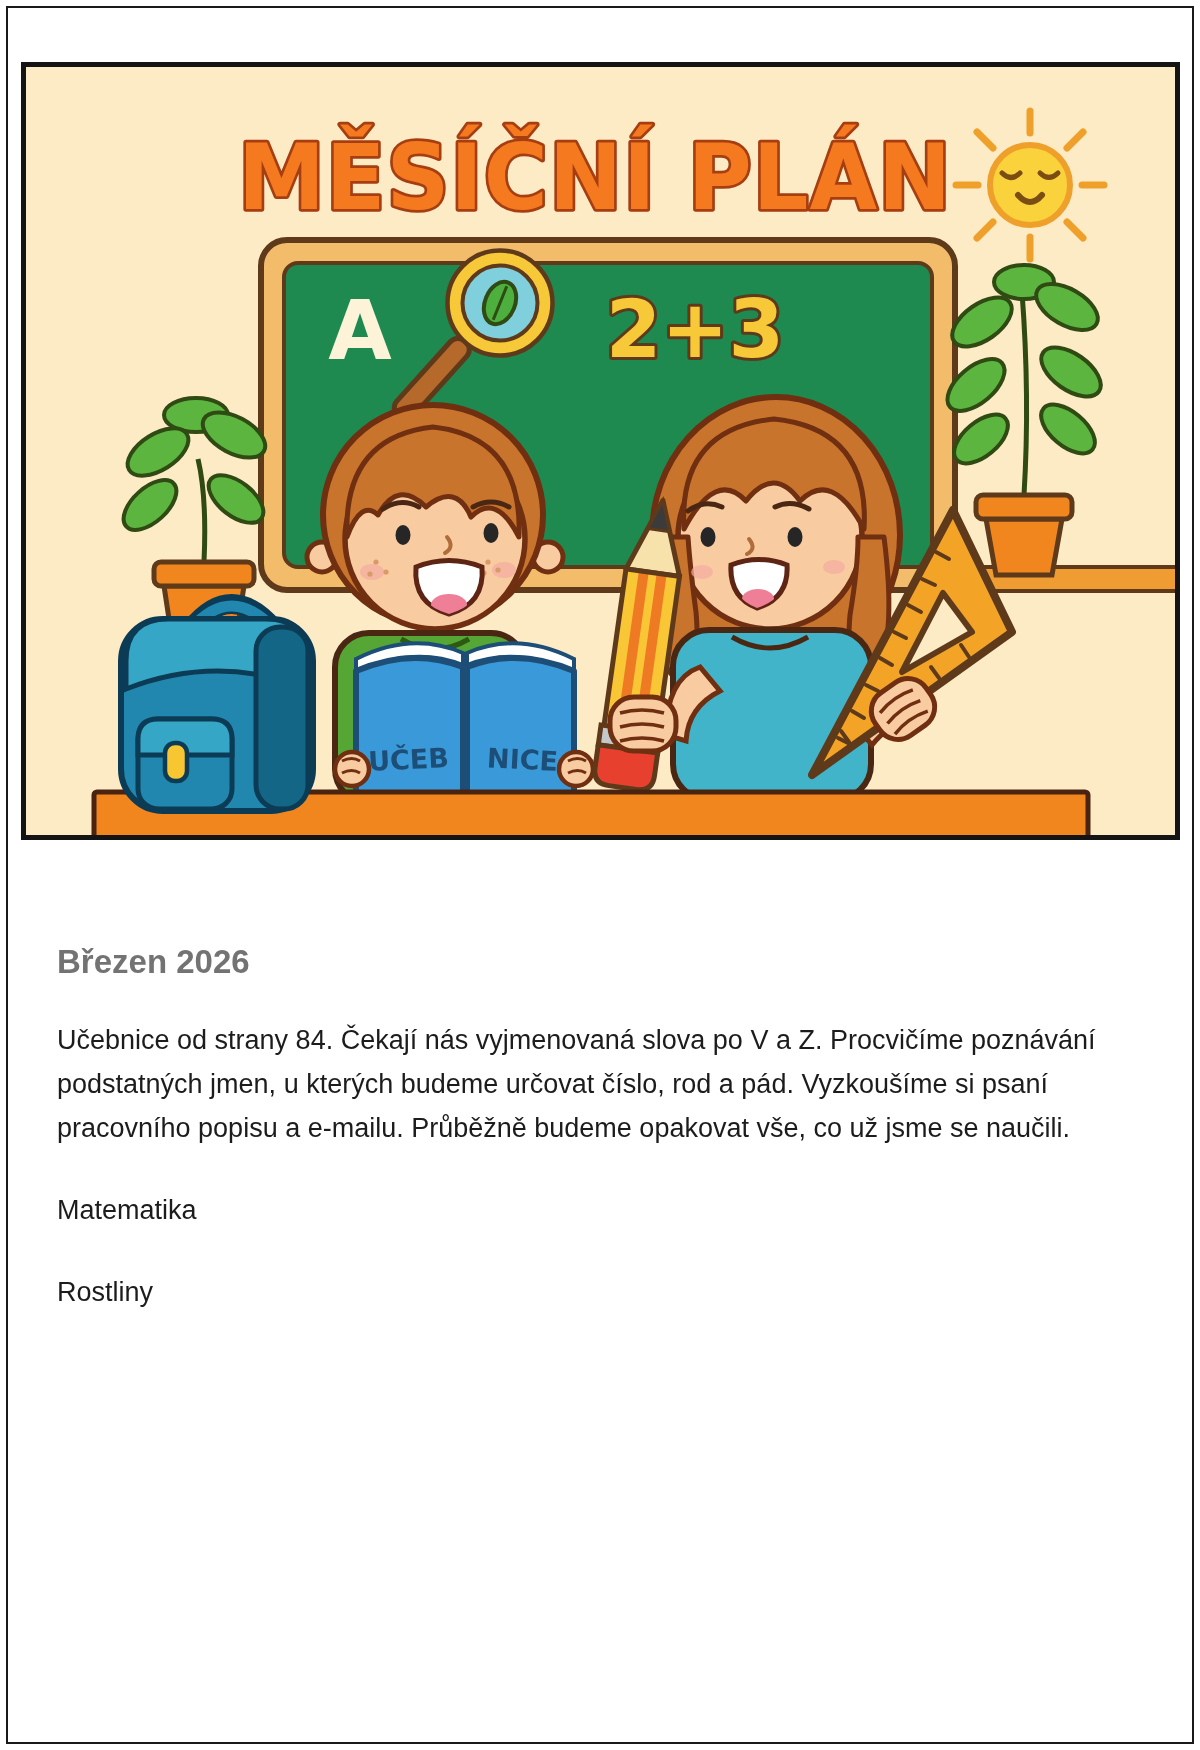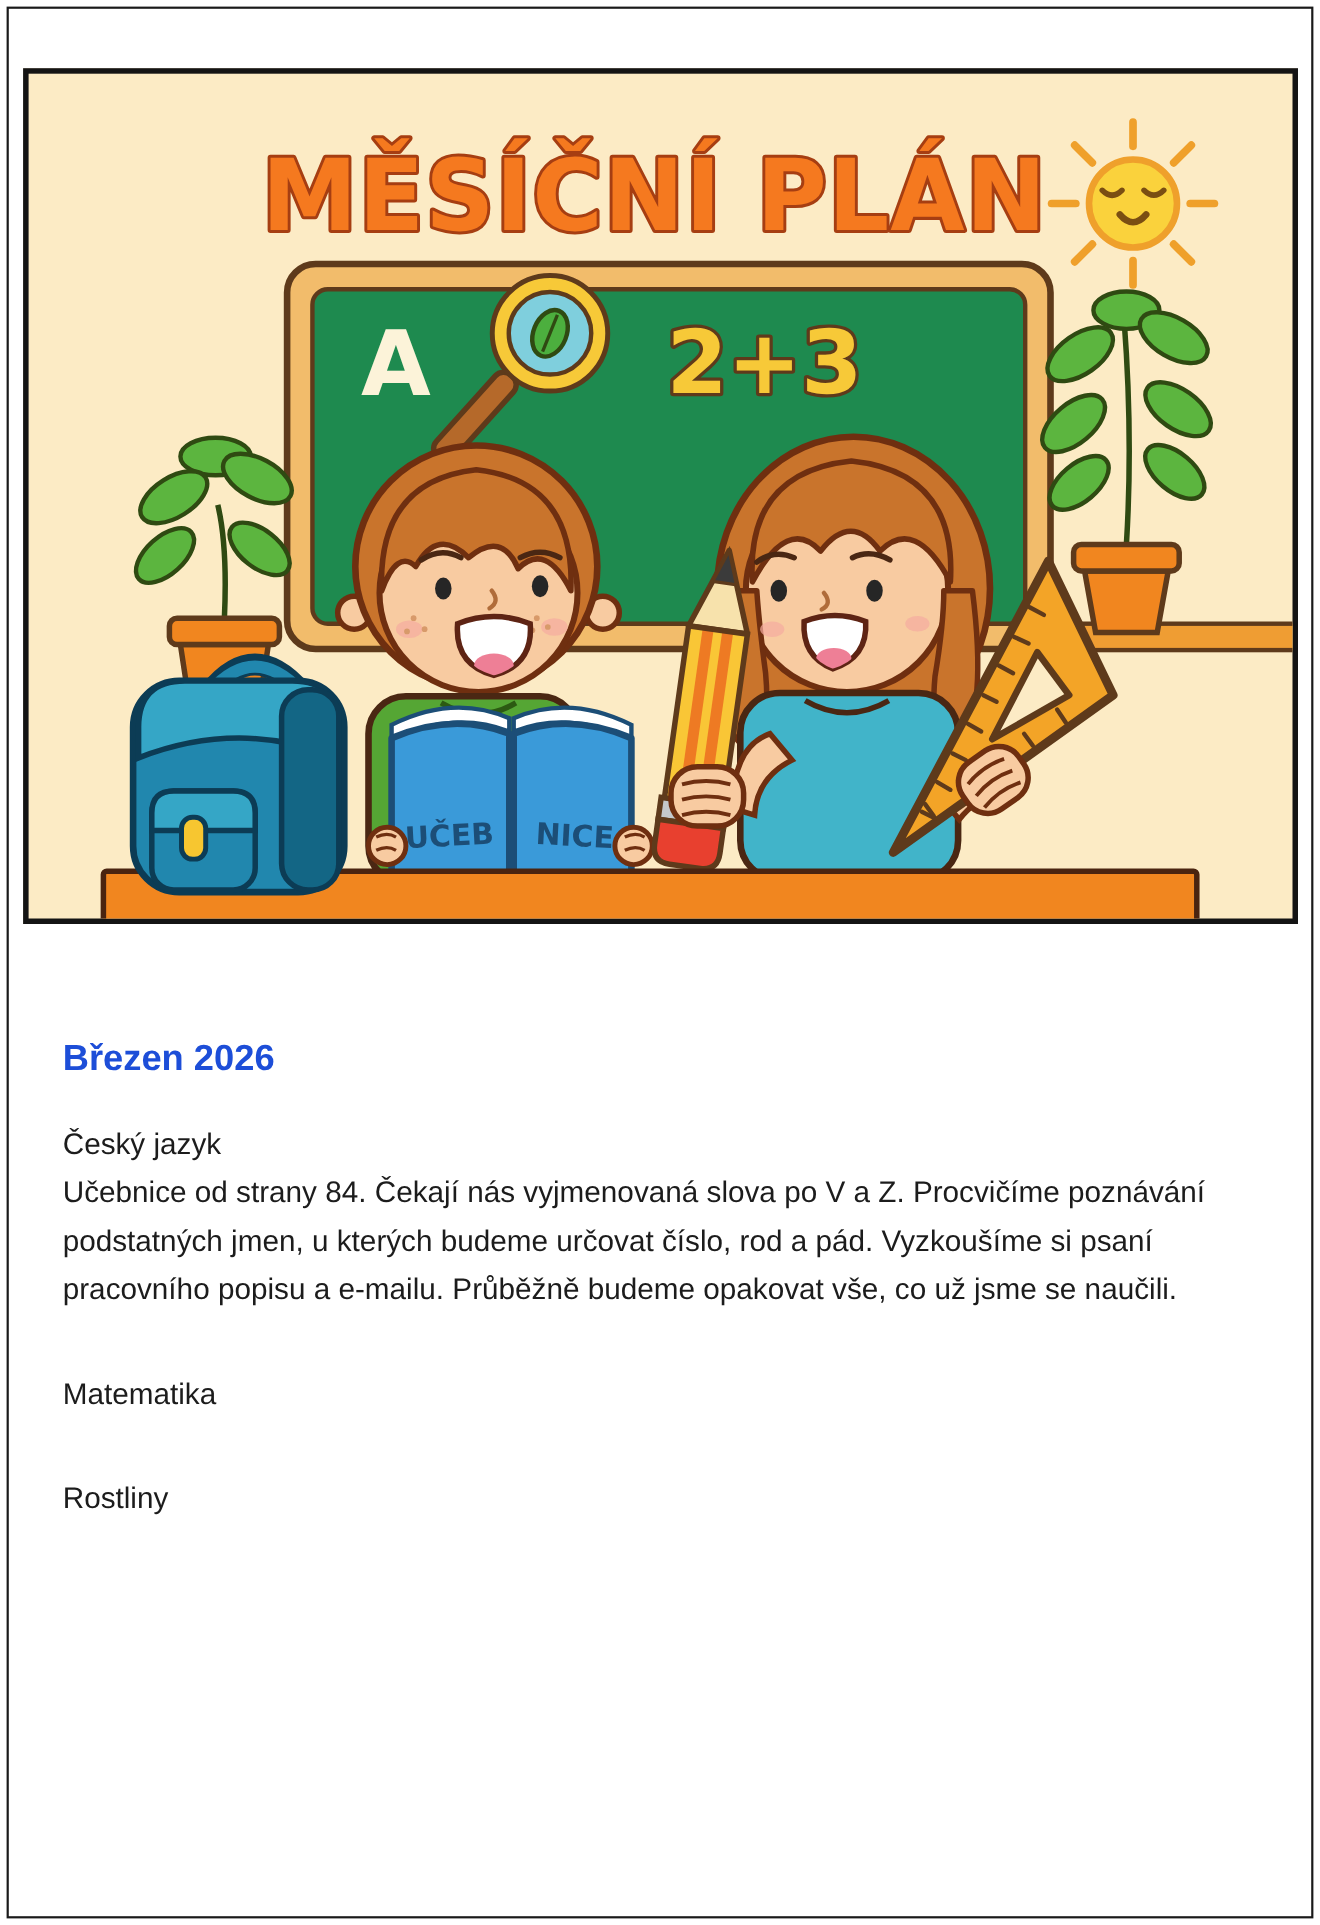--- a/index.html
+++ b/index.html
@@ -9,22 +9,22 @@
   }
   .page-border{position:absolute;left:6px;top:6px;right:6px;bottom:6px;border:2px solid #1a1a1a;pointer-events:none;}
   .illustration{
     position:absolute;left:21px;top:62px;width:1159px;height:778px;
     box-sizing:border-box;border:5px solid #141414;background:#fcebc5;
   }
   .illustration svg{display:block;width:100%;height:100%;}
   svg text{font-family:"DejaVu Sans","Liberation Sans",sans-serif;}
   .title-text{font-weight:bold;letter-spacing:1px;}
   .content{position:absolute;left:57px;top:942px;width:1110px;}
-  .heading{font-size:33px;line-height:40px;font-weight:bold;margin:0 0 36px 0;color:#1d4ed8;}
-  .section{margin-top:51px;font-size:27px;line-height:44px;}
+  .heading{font-size:33px;line-height:40px;font-weight:bold;margin:0 0 36px 0;color:#737373;}
+  .section{margin-top:38px;font-size:27px;line-height:44px;}
   .section:first-of-type{margin-top:0;}
   .section-title{white-space:pre;}
   .section-body{white-space:pre;}
 </style>
 </head>
 <body>
 
 <div class="page-border"></div>
 
 <div class="illustration">
@@ -227,21 +227,20 @@
     <path d="M112,688 L206,688 L206,672 Q206,652 186,652 L132,652 Q112,652 112,672 Z" fill="#35a6c6" stroke="#0c3c55" stroke-width="5"></path>
     <rect x="139" y="676" width="22" height="38" rx="10" fill="#f7c630" stroke="#0c3c55" stroke-width="4.5"></rect>
   </g>
 </svg>
 </div>
 
 <div class="content">
   <h1 class="heading">Březen 2026</h1>
 
   <div class="section">
-    <div class="section-title">Český jazyk</div>
     <div class="section-body">Učebnice od strany 84. Čekají nás vyjmenovaná slova po V a Z. Procvičíme poznávání
 podstatných jmen, u kterých budeme určovat číslo, rod a pád. Vyzkoušíme si psaní
 pracovního popisu a e-mailu. Průběžně budeme opakovat vše, co už jsme se naučili.</div>
   </div>
 
   <div class="section">
     <div class="section-title">Matematika</div>
   </div>
 
   <div class="section">

